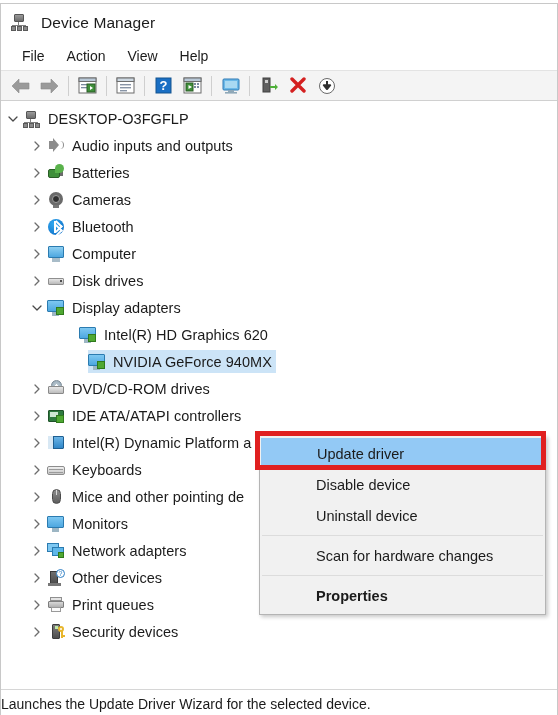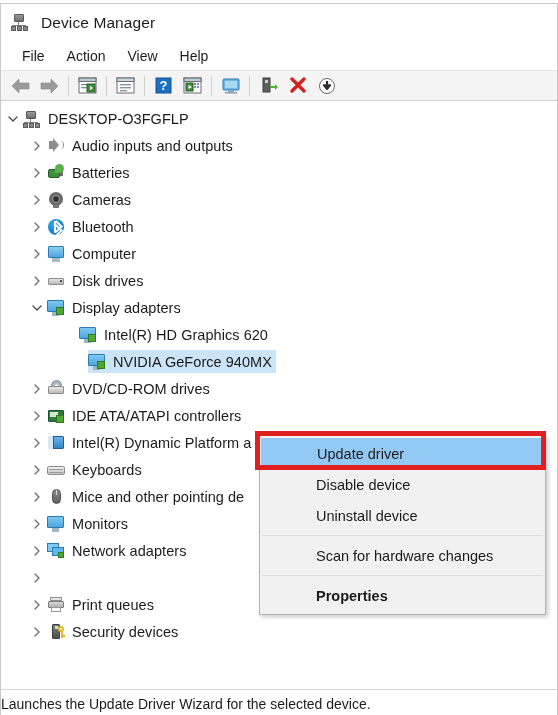--- a/index.html
+++ b/index.html
@@ -650,20 +650,28 @@
             </span>
             <span class="row-label">Network adapters</span>
           </span>
         </div>
         <div class="tree-row depth-1">
           <span class="twisty">
             <svg width="8" height="10" viewBox="0 0 8 10">
               <path d="M2 1 L6 5 L2 9" fill="none" stroke="#6d6d6d" stroke-width="1.3" stroke-linecap="round" stroke-linejoin="round"></path>
             </svg>
           </span>
+          <span class="sel-bg">
+            <span class="row-icon">
+              <span class="ic dev-tower"></span>
+              <span class="ic dev-foot"></span>
+              <span class="ic q-bubble">?</span>
+            </span>
+            <span class="row-label">Other devices</span>
+          </span>
         </div>
         <div class="tree-row depth-1">
           <span class="twisty">
             <svg width="8" height="10" viewBox="0 0 8 10">
               <path d="M2 1 L6 5 L2 9" fill="none" stroke="#6d6d6d" stroke-width="1.3" stroke-linecap="round" stroke-linejoin="round"></path>
             </svg>
           </span>
           <span class="sel-bg">
             <span class="row-icon">
               <span class="ic print-top"></span>

